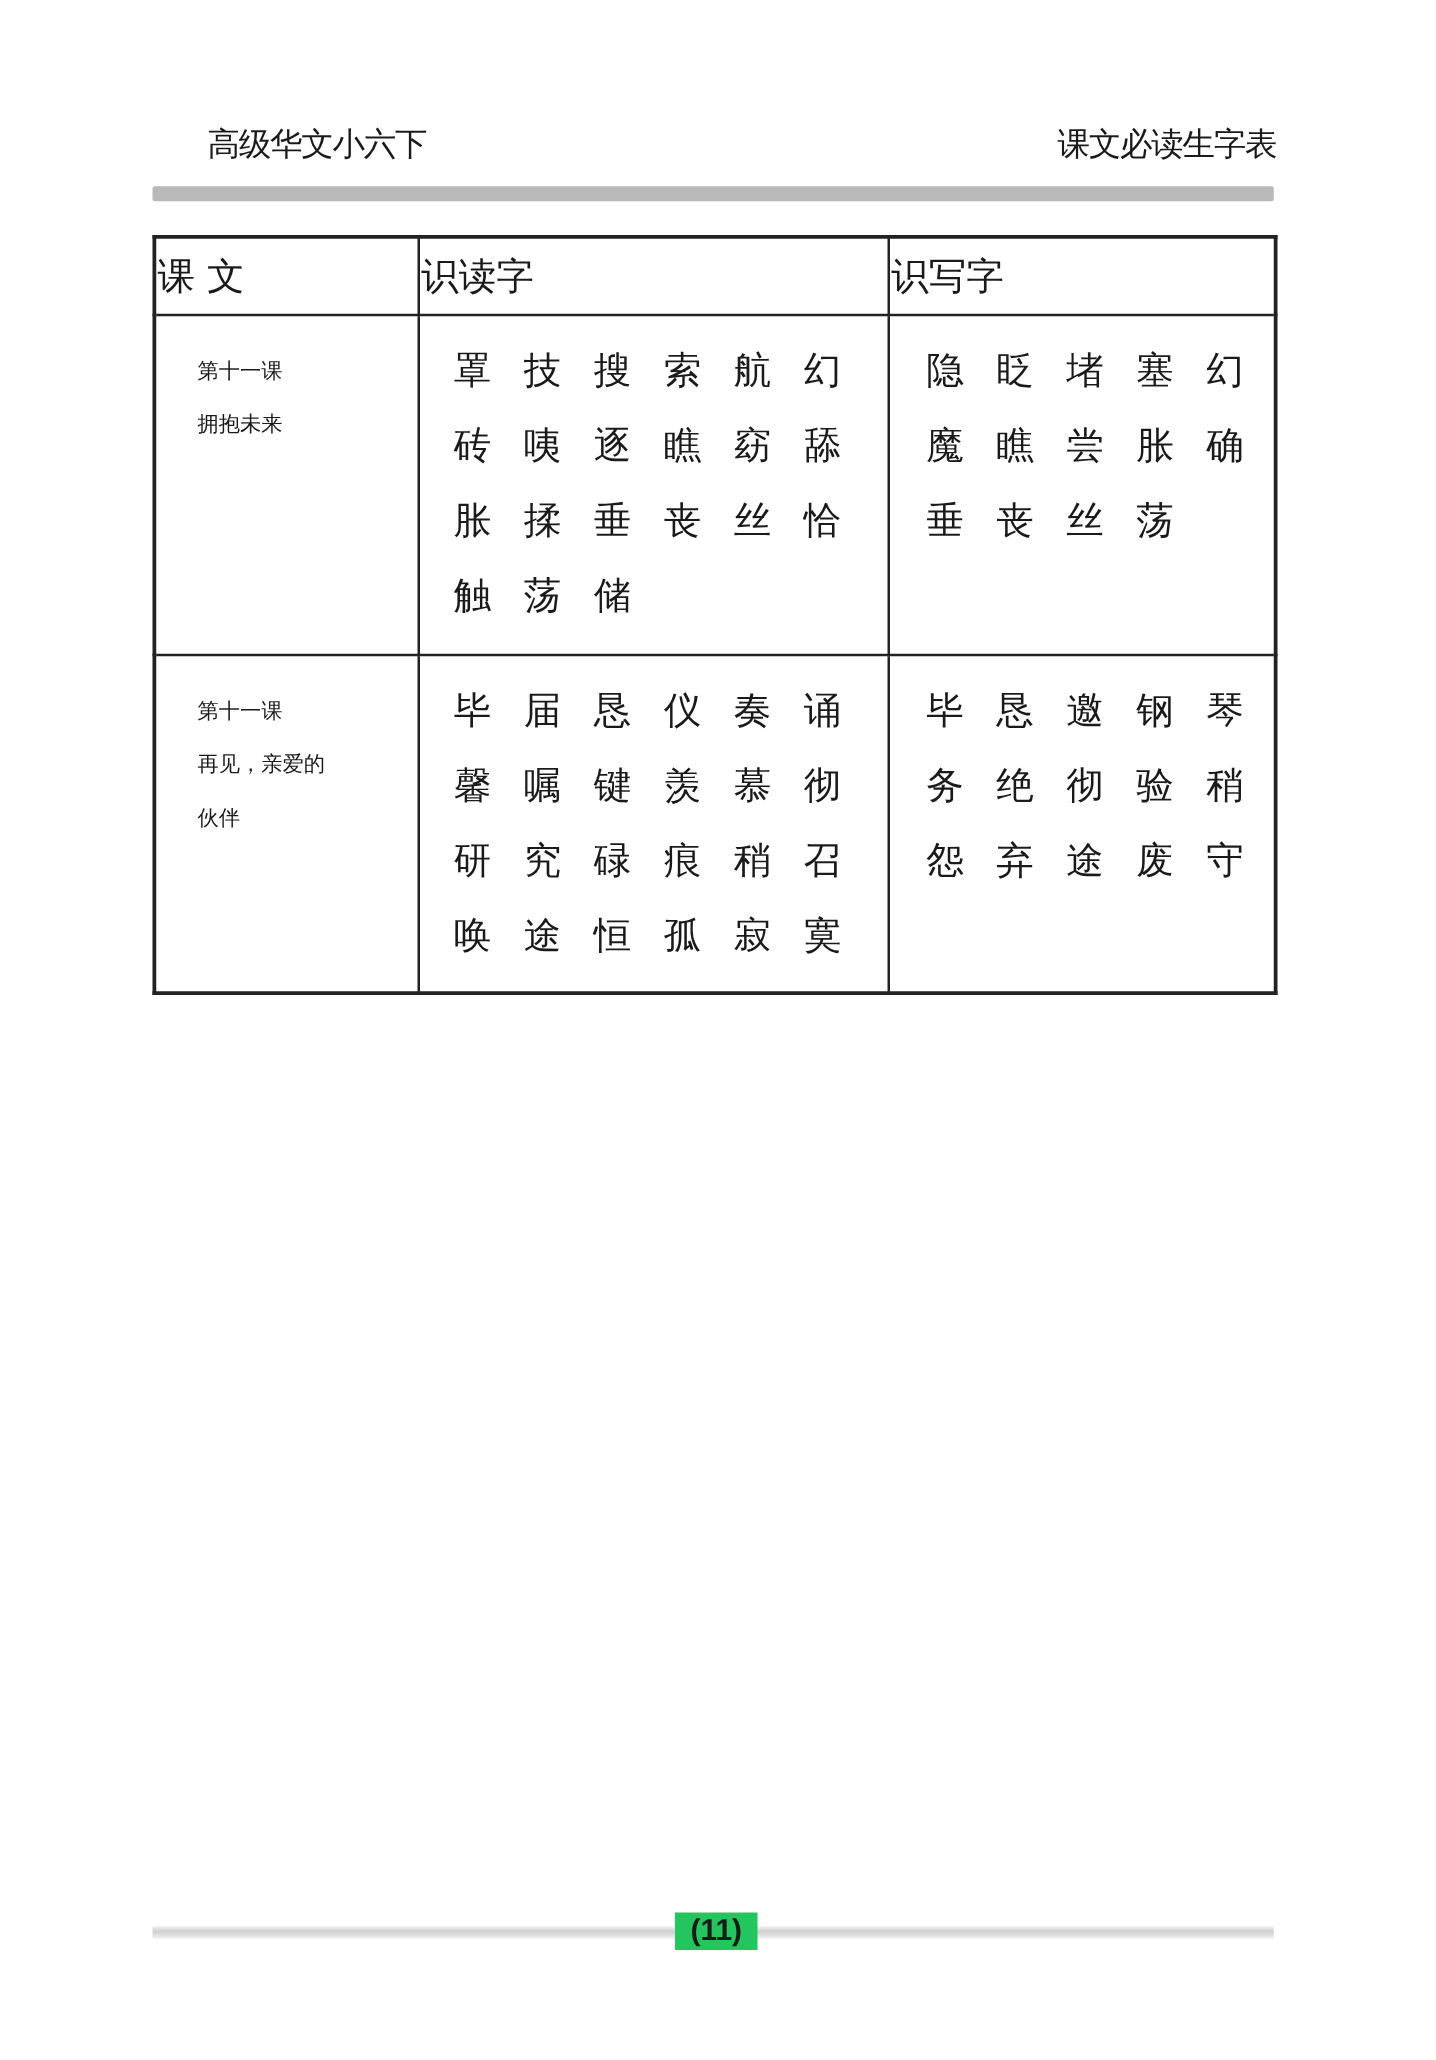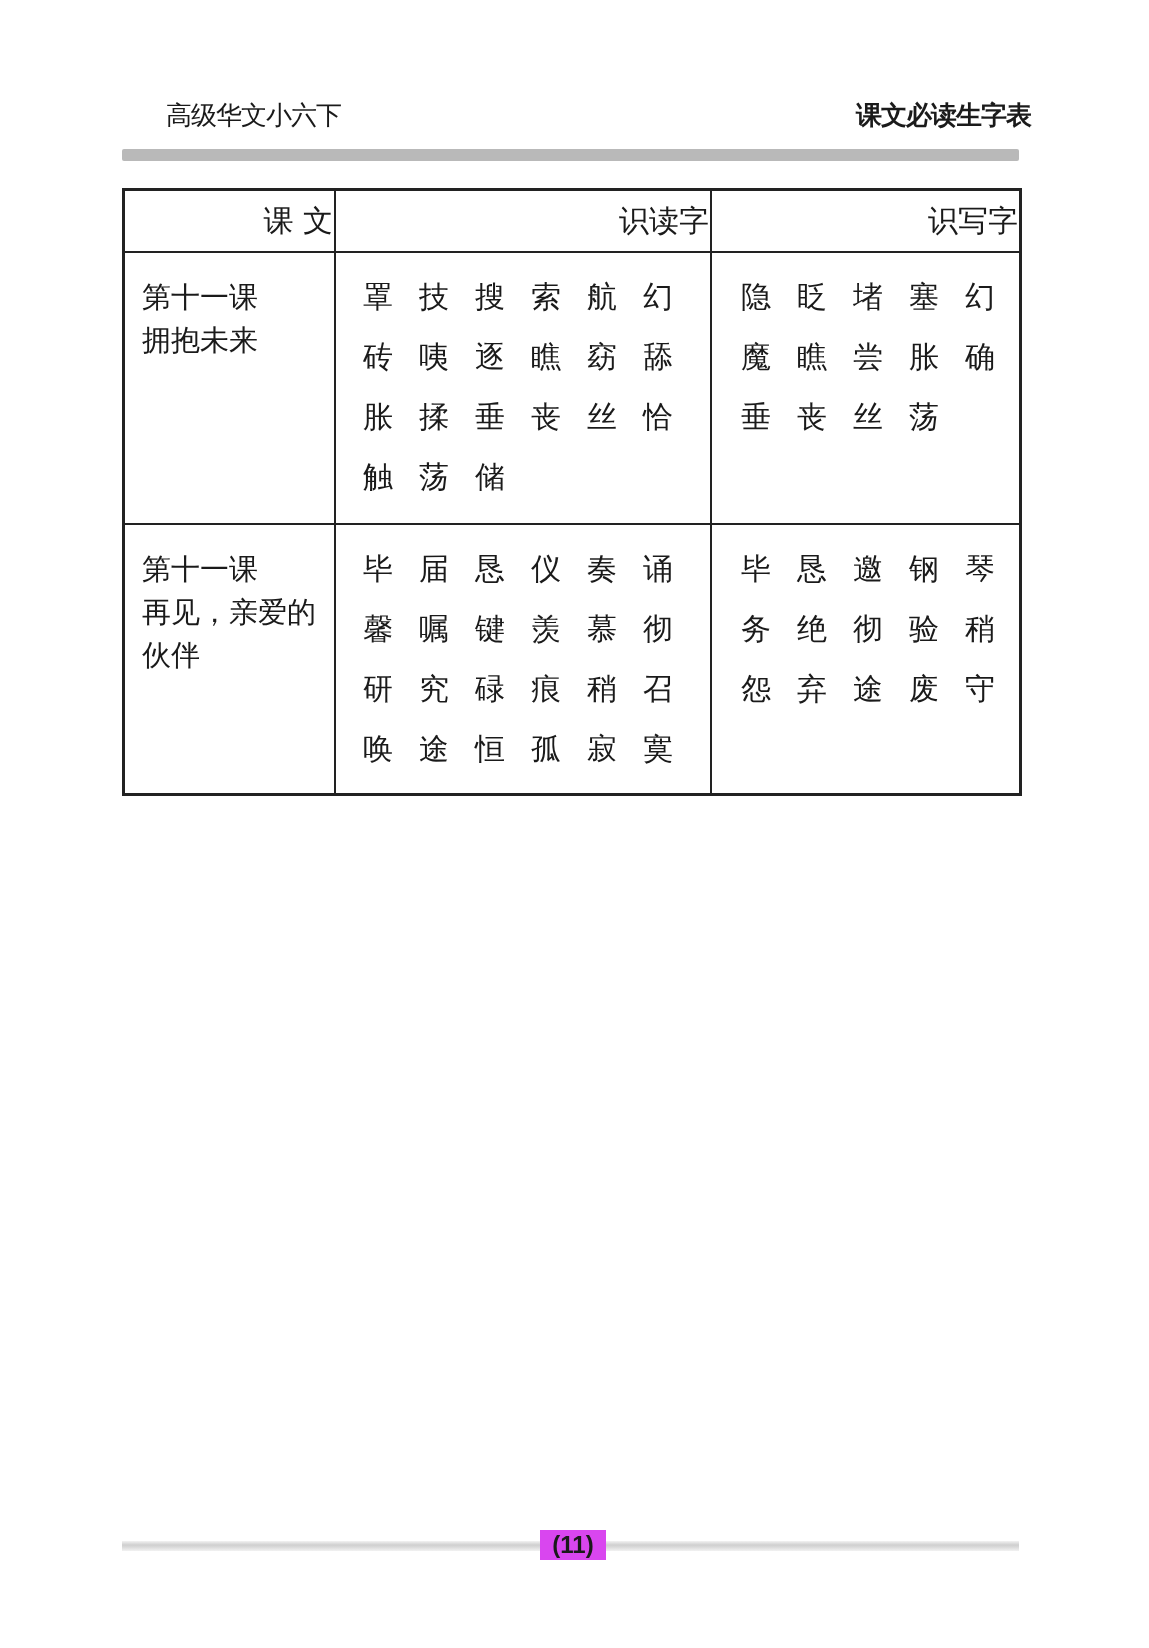--- a/index.html
+++ b/index.html
@@ -1,41 +1,41 @@
 <!DOCTYPE html>
 <html><head>
   <meta charset="utf-8">
   <style>
     html, body { margin: 0; padding: 0; background: #ffffff; }
     body { width: 1149px; height: 1648px; position: relative; overflow: hidden;
            font-family: "DejaVu Sans", "Liberation Sans", sans-serif; color: #1a1a1a; }
     .hdr-left { position: absolute; left: 122px; top: 98px; font-size: 26px; letter-spacing: -1px; margin-left: 44px; }
-    .hdr-right { position: absolute; right: 118px; top: 98px; font-size: 26px; letter-spacing: -1px; font-weight: bold; }
+    .hdr-right { position: absolute; right: 128px; top: 98px; font-size: 26px; letter-spacing: -1px; }
     .hdr-bar { position: absolute; left: 122px; top: 149px; width: 897px; height: 12px;
                background: #b9b9b9; border-radius: 2px; }
     table.words { position: absolute; left: 122px; top: 188px; width: 900px;
                   border-collapse: collapse; border: 3px solid #222; }
     table.words th, table.words td { border: 2px solid #222; vertical-align: top; }
-    table.words th { height: 58px; font-weight: normal; font-size: 30px; text-align: right;
+    table.words th { height: 58px; font-weight: normal; font-size: 30px; text-align: left;
                      vertical-align: middle; }
     .col-lesson { width: 207px; }
     .col-read { width: 372px; }
     .row1 td { height: 268px; }
     .row2 td { height: 266px; }
-    .lesson { padding: 22px 0 0 16px; font-size: 29px; line-height: 43px; }
+    .lesson { padding: 22px 0 0 32px; font-size: 17px; line-height: 43px; }
     .lesson div { white-space: nowrap; }
     .grid { display: grid; padding: 22px 0 0 24px; row-gap: 18px; column-gap: 22px;
             font-family: "DejaVu Serif", "Liberation Serif", serif; font-size: 30px; line-height: 42px; }
     .grid.read { grid-template-columns: repeat(6, 34px); }
     .grid.write { grid-template-columns: repeat(5, 34px); padding-left: 26px; }
     .grid span { text-align: center; }
     .footer-line { position: absolute; left: 122px; top: 1541px; width: 897px; height: 10px;
                    background: linear-gradient(#f2f2f2, #cfcfcf 40%, #d9d9d9 60%, #f2f2f2); }
     .page-num { position: absolute; left: 540px; top: 1530px; width: 66px; text-align: center;
-                background: #d946ef; font-family: "Liberation Sans", sans-serif; font-weight: bold;
+                background: #22c55e; font-family: "Liberation Sans", sans-serif; font-weight: bold;
                 font-size: 24px; line-height: 30px; }
   </style>
 </head>
 <body>
 
 <div class="hdr-left">高级华文小六下</div>
 <div class="hdr-right">课文必读生字表</div>
 <div class="hdr-bar"></div>
 
 <table class="words">

